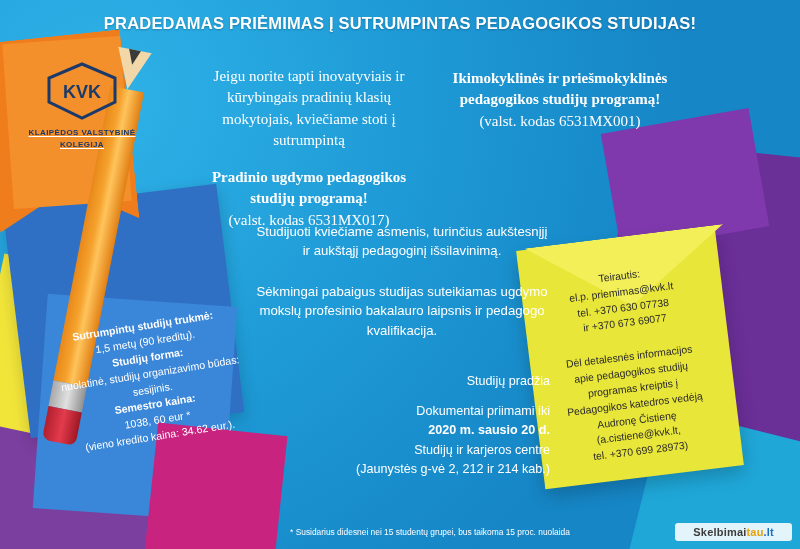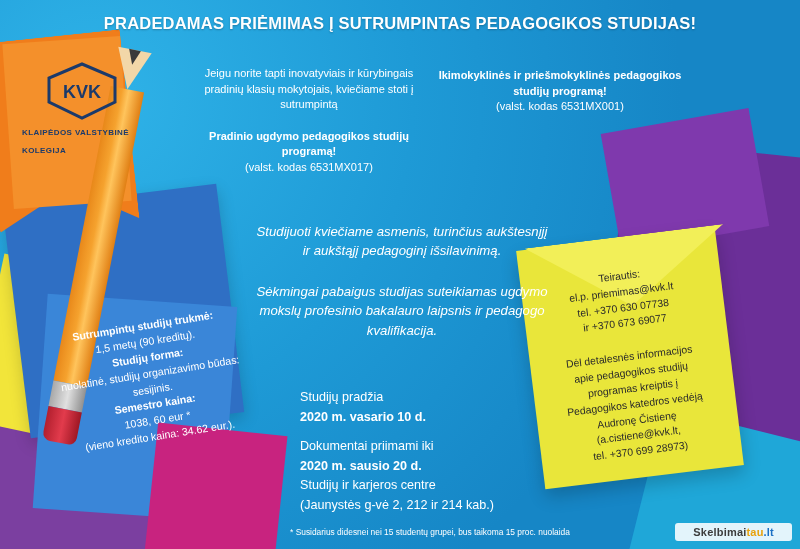--- a/index.html
+++ b/index.html
@@ -151,22 +151,23 @@
     letter-spacing: 0.2px;
     color: #ffffff;
     text-shadow: 0 1px 2px rgba(0,0,0,0.25);
   }
   
   .logo-wrap {
     position: absolute;
     left: 22px;
     top: 62px;
     width: 120px;
-    text-align: left;
+    text-align: center;
     z-index: 14;
+    text-decoration: underline;
   }
   .logo-badge {
     width: 74px;
     height: 60px;
     margin: 0 auto;
     position: relative;
   }
   .logo-text {
     font-size: 8px;
     font-weight: bold;
@@ -223,24 +224,25 @@
     top: 366px; left: 0;
     width: 34px;
     height: 34px;
     background: linear-gradient(90deg, #b21f2e, #e23b4c 50%, #9e1724);
     border-radius: 0 0 8px 8px;
   }
   
   .col {
     position: absolute;
     z-index: 15;
-    font-size: 11px;
+    font-size: 15px;
     line-height: 1.42;
     color: #ffffff;
     text-align: center;
+    font-family: Liberation Serif, serif;
   }
   .col-left {
     left: 196px;
     top: 66px;
     width: 226px;
   }
   .col-right {
     left: 436px;
     top: 66px;
     width: 248px;
@@ -251,21 +253,20 @@
   .center-block {
     position: absolute;
     z-index: 15;
     left: 252px;
     top: 222px;
     width: 300px;
     text-align: center;
     font-size: 13.2px;
     line-height: 1.45;
     color: #ffffff;
-    font-style: italic;
   }
   .center-block .para2 {
     margin-top: 22px;
   }
   
   .blue-note {
     position: absolute;
     z-index: 16;
     left: 44px;
     top: 318px;
@@ -290,23 +291,23 @@
     text-align: center;
   }
   .env-note .group2 {
     margin-top: 18px;
   }
   
   .dates {
     position: absolute;
     z-index: 16;
     left: 300px;
-    top: 388px;
+    top: 372px;
     width: 250px;
-    text-align: left;
+    text-align: right;
     font-size: 12.6px;
     line-height: 1.55;
     color: #ffffff;
   }
   .dates .line-b {
     font-weight: bold;
   }
   .dates .spacer {
     height: 10px;
   }
@@ -363,21 +364,21 @@
   </div>
 
   <div class="logo-wrap">
     <div class="logo-badge">
       <svg width="74" height="60" viewBox="0 0 74 60">
         <path d="M37 2 L70 16 L70 40 L37 56 L4 40 L4 16 Z" fill="none" stroke="#1b3a6b" stroke-width="3"></path>
         <text x="37" y="36" font-family="Liberation Sans, sans-serif" font-size="18" font-weight="bold" fill="#1b3a6b" text-anchor="middle">KVK</text>
       </svg>
     </div>
     <div class="logo-text">KLAIPĖDOS VALSTYBINĖ</div>
-    <div class="logo-text" style="margin-top:7px">KOLEGIJA</div>
+    <div class="logo-text" style="margin-top:1px">KOLEGIJA</div>
   </div>
 
   <div class="pencil">
     <div class="body"></div>
     <div class="tip"></div>
     <div class="lead"></div>
     <div class="ferrule"></div>
     <div class="eraser"></div>
   </div>
 
@@ -424,21 +425,20 @@
       <div>programas kreiptis į</div>
       <div>Pedagogikos katedros vedėją</div>
       <div>Audronę Čistienę</div>
       <div>(a.cistiene@kvk.lt,</div>
       <div>tel. +370 699 28973)</div>
     </div>
   </div>
 
   <div class="dates">
     <div>Studijų pradžia</div>
-    <div class="line-b">2020 m. vasario 10 d.</div>
     <div class="spacer"></div>
     <div>Dokumentai priimami iki</div>
     <div class="line-b">2020 m. sausio 20 d.</div>
     <div>Studijų ir karjeros centre</div>
     <div>(Jaunystės g-vė 2, 212 ir 214 kab.)</div>
   </div>
 
   <div class="footnote">* Susidarius didesnei nei 15 studentų grupei, bus taikoma 15 proc. nuolaida</div>
 
   <div class="watermark">

